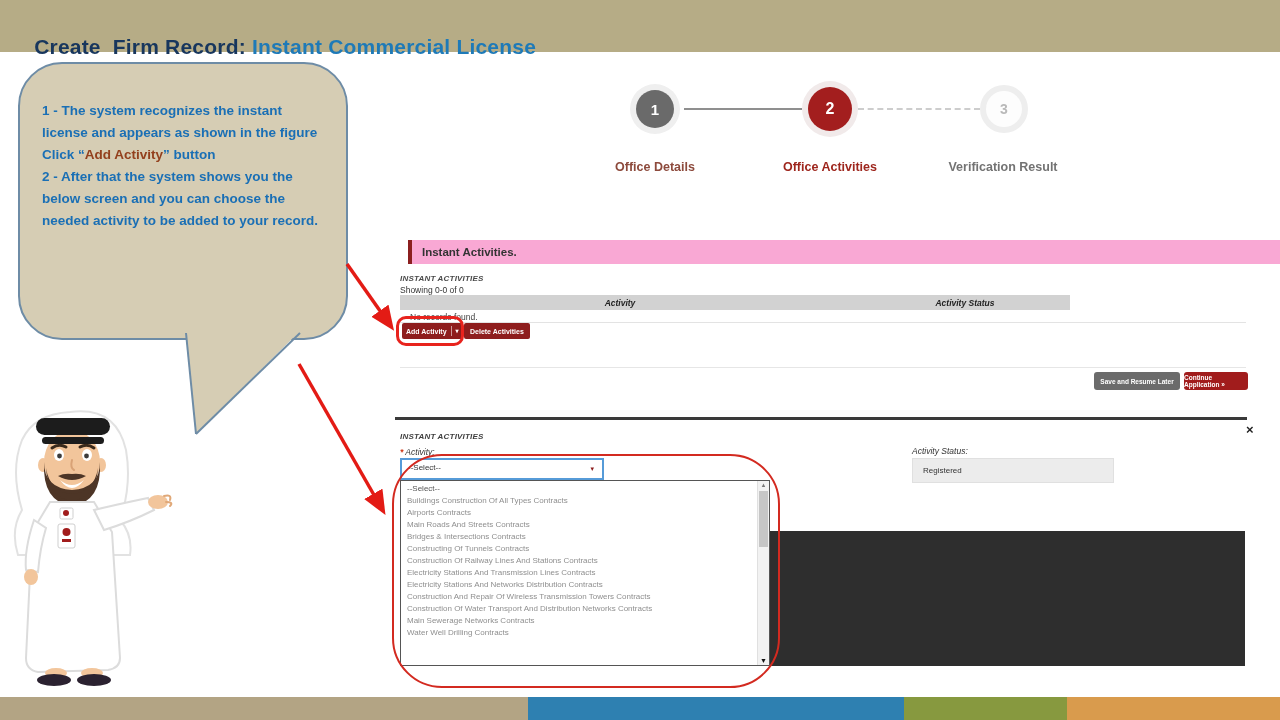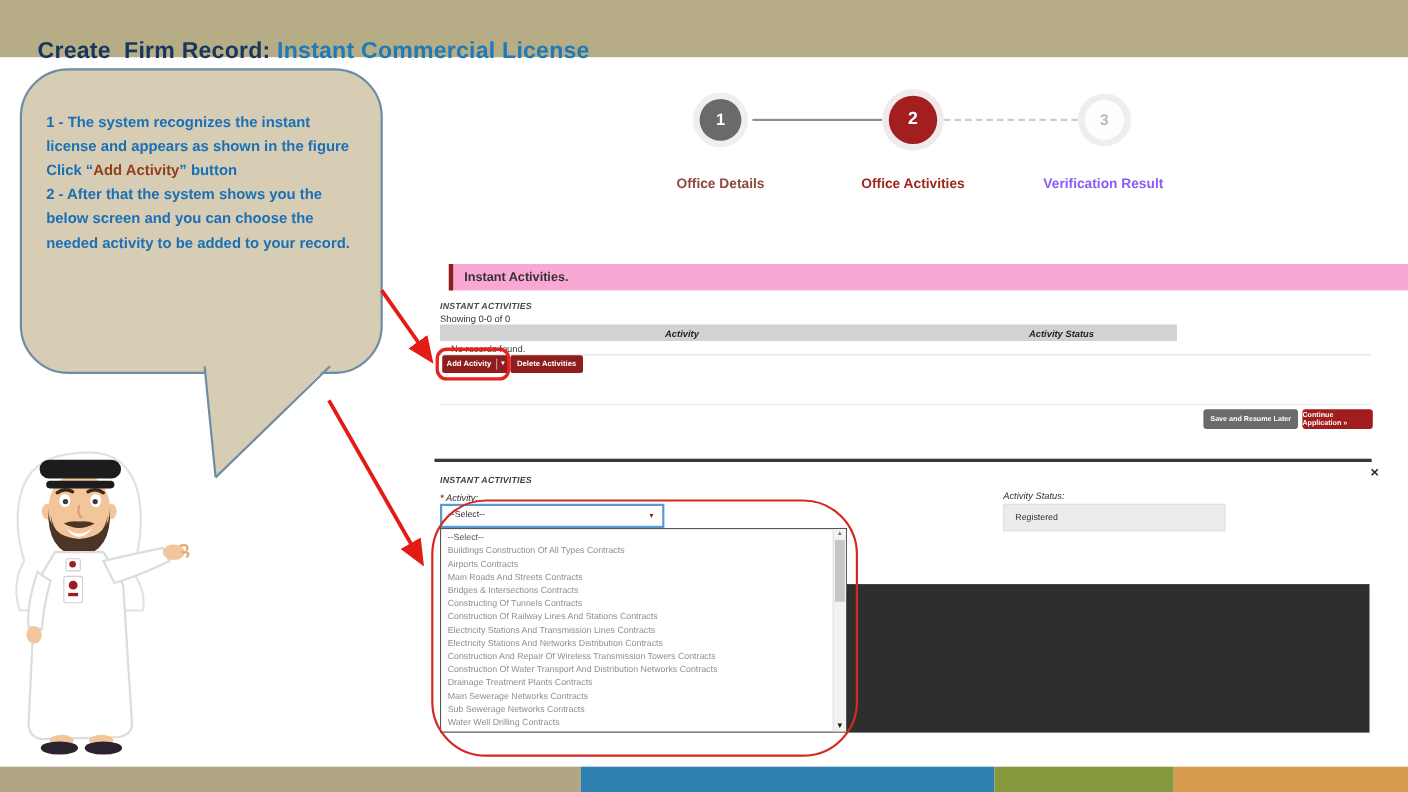--- a/index.html
+++ b/index.html
@@ -26,21 +26,21 @@
             box-shadow:0 0 0 6px #efefef; }
   .step-2 { left:808px; top:87px; width:44px; height:44px; background:#a31e1e; font-size:16px;
             box-shadow:0 0 0 6px #f1eaea; }
   .step-3 { left:986px; top:91px; width:36px; height:36px; background:#fdfdfd; color:#b9b9b9;
             font-size:14px; box-shadow:0 0 0 6px #eeeeee; }
   .conn-solid  { position:absolute; left:684px; top:108px; width:118px; border-top:2px solid #8f8f8f; }
   .conn-dashed { position:absolute; left:858px; top:108px; width:122px; border-top:2px dashed #cdcdcd; }
   .step-label { position:absolute; top:160px; width:150px; text-align:center; font-size:12.5px; font-weight:bold; }
   .step-label-1 { left:580px; color:#8d4a3c; }
   .step-label-2 { left:755px; color:#9e261d; }
-  .step-label-3 { left:928px; color:#8b5cf6; }
+  .step-label-3 { left:928px; color:#737373; }
 
   
   .section-bar { position:absolute; left:408px; top:240px; width:990px; height:24px;
                  background:#f9a8d4; border-left:4px solid #8b1f1f; }
   .section-bar span { display:block; padding-left:10px; line-height:24px; font-size:11.5px;
                       font-weight:bold; color:#333; }
   .mini-label { position:absolute; left:400px; top:274px; font-size:8px; font-weight:bold;
                 font-style:italic; color:#4a4a4a; letter-spacing:.2px; }
   .showing { position:absolute; left:400px; top:285px; font-size:8.5px; color:#333; }
   .thead { position:absolute; left:400px; top:295px; width:670px; height:15px; background:#d2d2d2; }
@@ -181,23 +181,21 @@
       <div class="dd-item">Buildings Construction Of All Types Contracts</div>
       <div class="dd-item">Airports Contracts</div>
       <div class="dd-item">Main Roads And Streets Contracts</div>
       <div class="dd-item">Bridges &amp; Intersections Contracts</div>
       <div class="dd-item">Constructing Of Tunnels Contracts</div>
       <div class="dd-item">Construction Of Railway Lines And Stations Contracts</div>
       <div class="dd-item">Electricity  Stations And Transmission Lines Contracts</div>
       <div class="dd-item">Electricity  Stations And Networks Distribution  Contracts</div>
       <div class="dd-item">Construction And Repair Of Wireless Transmission Towers Contracts</div>
       <div class="dd-item">Construction Of Water Transport And Distribution Networks Contracts</div>
-      <div class="dd-item">Drainage Treatment Plants Contracts</div>
       <div class="dd-item">Main Sewerage Networks Contracts</div>
-      <div class="dd-item">Sub  Sewerage Networks Contracts</div>
       <div class="dd-item">Water Well Drilling Contracts</div>
     </div>
   <div class="scrollbar">
     <div class="sb-up">▲</div>
     <div class="sb-thumb"></div>
     <div class="sb-down">▼</div>
   </div>
 </div>
 
 <div class="oval"></div>

